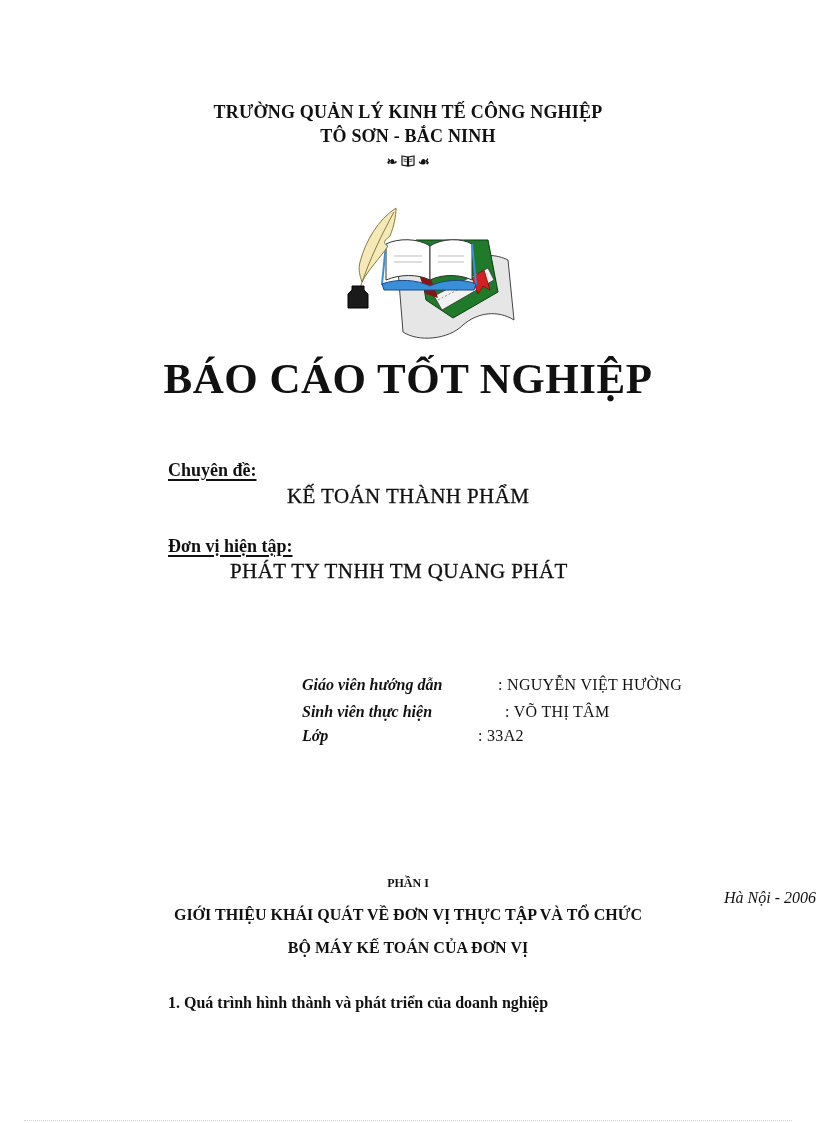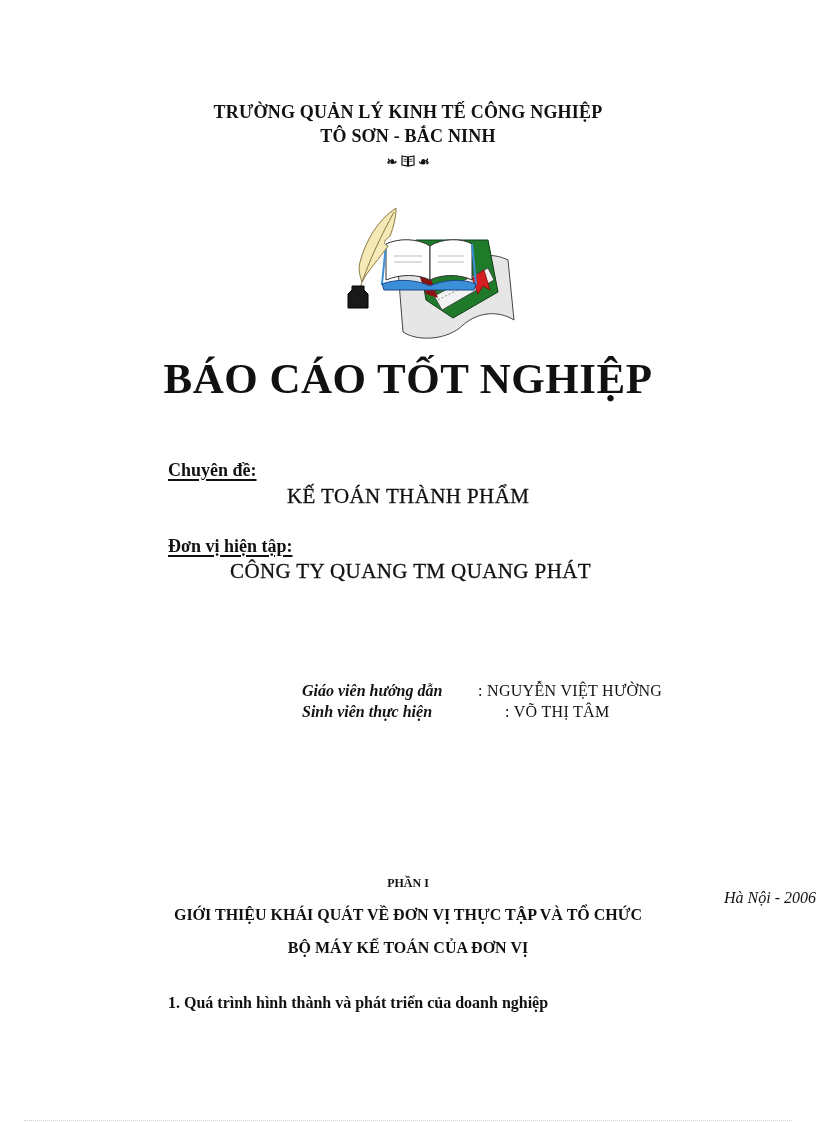--- a/index.html
+++ b/index.html
@@ -126,30 +126,34 @@
     <path d="M14 86 L 26 86 L 26 90 L 30 94 L 30 108 L 10 108 L 10 94 L 14 90 Z" fill="#1a1a1a" stroke="#000" stroke-width="1"></path>
   </svg>
 </div>
 
 <div class="abs center main-title" style="top:354px;">BÁO CÁO TỐT NGHIỆP</div>
 
 <div class="abs label-underline" style="left:168px; top:460px;">Chuyên đề:</div>
 <div class="abs value-big bold-ish" style="left:287px; top:484px;">KẾ TOÁN THÀNH PHẨM</div>
 
 <div class="abs label-underline" style="left:168px; top:536px;">Đơn vị hiện tập:</div>
-<div class="abs value-big bold-ish" style="left:230px; top:559px;">CÔNG TY QUANG TM QUANG PHÁT</div>
+<div class="abs value-big bold-ish" style="left:230px; top:559px;">PHÁT TY TNHH TM QUANG PHÁT</div>
 
 <div class="abs" style="left:302px; top:676px; width:420px;">
-  <div style="display:flex; height:24px; align-items:flex-end;">
+  <div style="display:flex; height:24px; align-items:flex-start;gap:20px;">
     <span class="info-label" style="width:176px;">Giáo viên hướng dẫn</span>
     <span class="info-value">: NGUYỄN VIỆT HƯỜNG</span>
   </div>
   <div style="display:flex; height:24px; align-items:center;gap:27px;">
     <span class="info-label" style="width:176px;">Sinh viên thực hiện</span>
     <span class="info-value">: VÕ THỊ TÂM</span>
+  </div>
+  <div style="display:flex; height:24px; align-items:center;">
+    <span class="info-label" style="width:176px;">Lớp</span>
+    <span class="info-value">: 33A2</span>
   </div>
 </div>
 
 <div class="abs center place-date" style="top:889px;text-align:right;">Hà Nội - 2006</div>
 
 <div class="abs center part-title" style="top:876px;">PHẦN I</div>
 <div class="abs center section-heading" style="top:906px;">GIỚI THIỆU KHÁI QUÁT VỀ ĐƠN VỊ THỰC TẬP VÀ TỔ CHỨC</div>
 <div class="abs center section-heading" style="top:939px;">BỘ MÁY KẾ TOÁN CỦA ĐƠN VỊ</div>
 
 <div class="abs sub-heading" style="left:168px; top:994px;">1. Quá trình hình thành và phát triển của doanh nghiệp</div>

